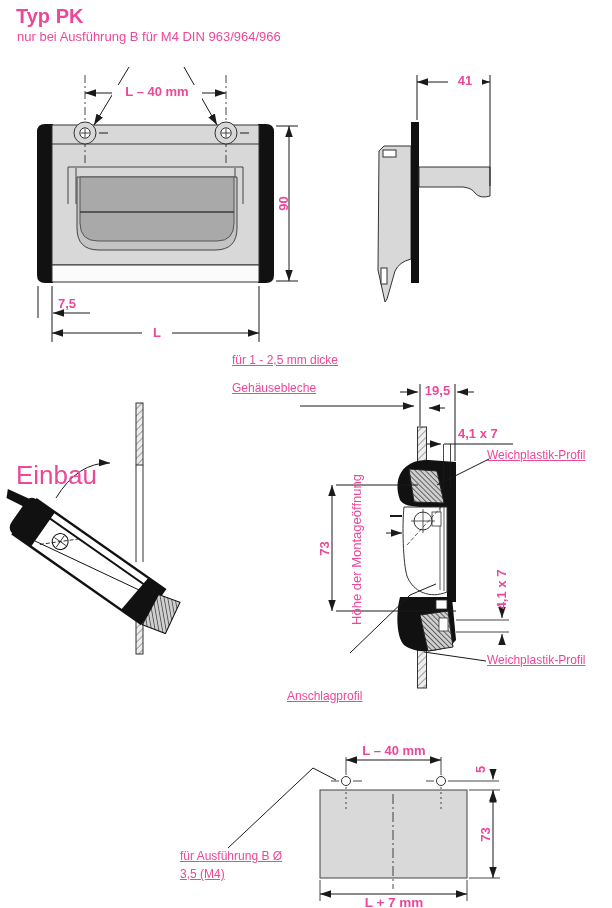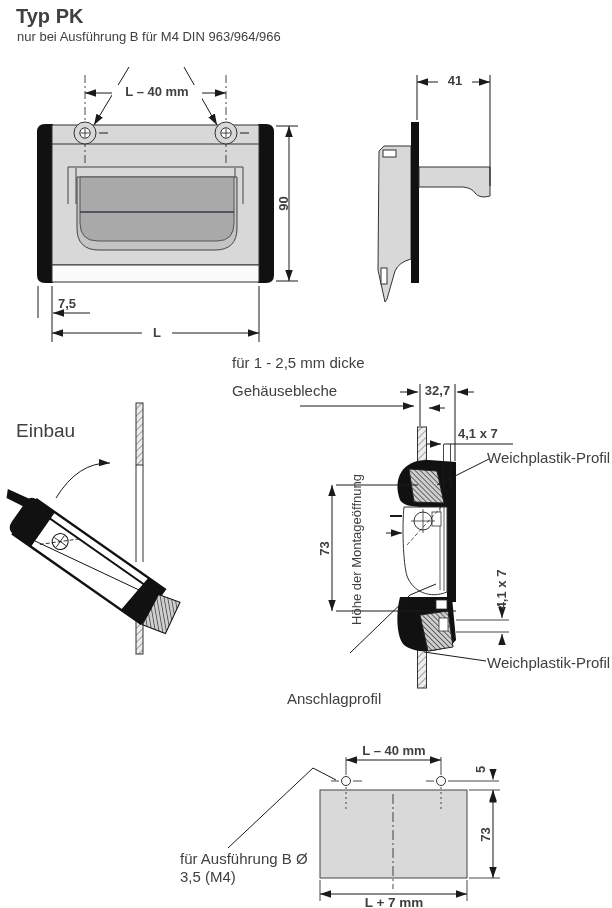--- a/index.html
+++ b/index.html
@@ -1,23 +1,23 @@
 <!DOCTYPE html>
 <html><head>
 <meta charset="utf-8">
 <style>
   html,body{margin:0;padding:0;background:#fff;}
   .sheet{position:relative;width:612px;height:908px;background:#ffffff;
-         font-family:"Liberation Sans",sans-serif;color:#404040;overflow:hidden;}
+         font-family:"Liberation Sans",sans-serif;color:#ec4899;overflow:hidden;}
   .sheet svg{position:absolute;left:0;top:0;}
   .t{position:absolute;white-space:nowrap;line-height:1.15;z-index:2;}
   .title{font-size:20px;font-weight:bold;}
-  .h2{font-size:19px;}
+  .h2{font-size:26px;margin-top:41px;}
   .sub{font-size:13px;}
-  .lbl{font-size:15px;}
+  .lbl{font-size:12px;text-decoration:underline;}
   .dim{font-size:13px;font-weight:bold;}
   .ctr{text-align:center;}
   .wbg{background:#ffffff;padding:0 2px;}
   .rot{transform:rotate(-90deg);transform-origin:center center;}
 </style>
 </head>
 <body>
 
 <div class="sheet">
 
@@ -192,28 +192,28 @@
     </g>
   </svg>
 
   <div class="t title" style="left:16px;top:5px">Typ PK</div>
   <div class="t sub" style="left:17px;top:30px">nur bei Ausführung B für M4 DIN 963/964/966</div>
 
   <div class="t dim ctr wbg" style="left:112px;top:85px;width:86px">L – 40 mm</div>
   <div class="t dim ctr rot" style="left:270px;top:196px;width:28px">90</div>
   <div class="t dim" style="left:58px;top:297px">7,5</div>
   <div class="t dim ctr wbg" style="left:142px;top:326px;width:26px">L</div>
-  <div class="t dim ctr wbg" style="left:438px;top:74px;width:30px">41</div>
+  <div class="t dim ctr wbg" style="left:448px;top:74px;width:30px">41</div>
 
   <div class="t lbl" style="left:232px;top:354px">für 1 - 2,5 mm dicke</div>
   <div class="t lbl" style="left:232px;top:382px">Gehäusebleche</div>
 
   <div class="t h2" style="left:16px;top:420px">Einbau</div>
 
-  <div class="t dim ctr" style="left:420px;top:384px;width:35px">32,7</div>
+  <div class="t dim ctr" style="left:420px;top:384px;width:35px">19,5</div>
   <div class="t dim" style="left:458px;top:427px">4,1 x 7</div>
   <div class="t lbl" style="left:487px;top:449px">Weichplastik-Profil</div>
   <div class="t dim ctr rot" style="left:311px;top:541px;width:28px">73</div>
   <div class="t ctr rot" style="left:272px;top:542px;width:170px;font-size:13px">Höhe der Montageöffnung</div>
   <div class="t dim ctr rot" style="left:476px;top:582px;width:52px">4,1 x 7</div>
   <div class="t lbl" style="left:287px;top:690px">Anschlagprofil</div>
   <div class="t lbl" style="left:487px;top:654px">Weichplastik-Profil</div>
 
   <div class="t dim ctr" style="left:351px;top:744px;width:86px">L – 40 mm</div>
   <div class="t dim ctr rot" style="left:472px;top:762px;width:18px">5</div>

